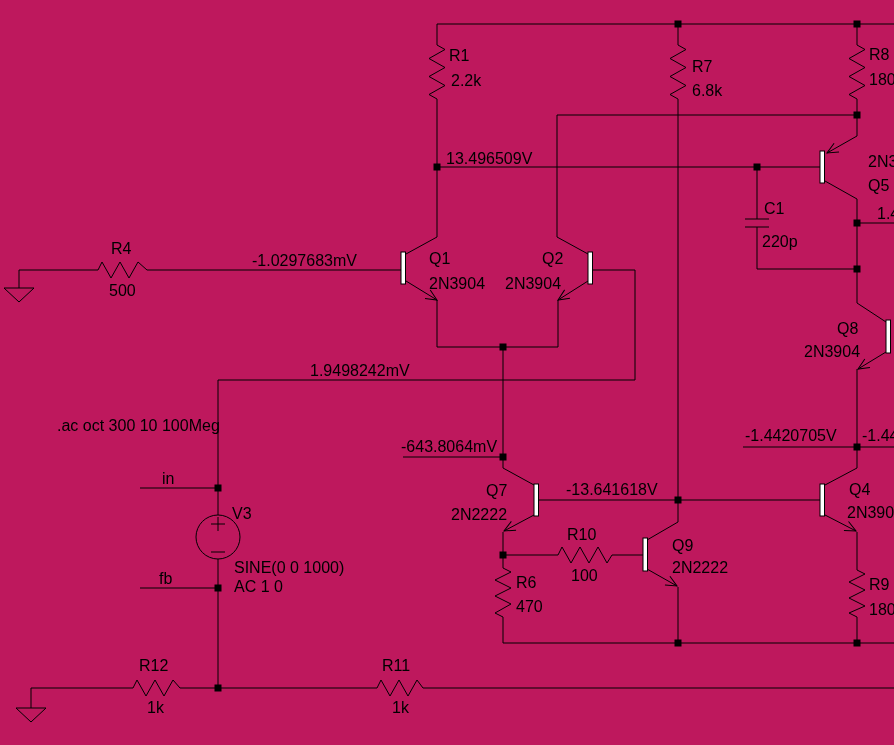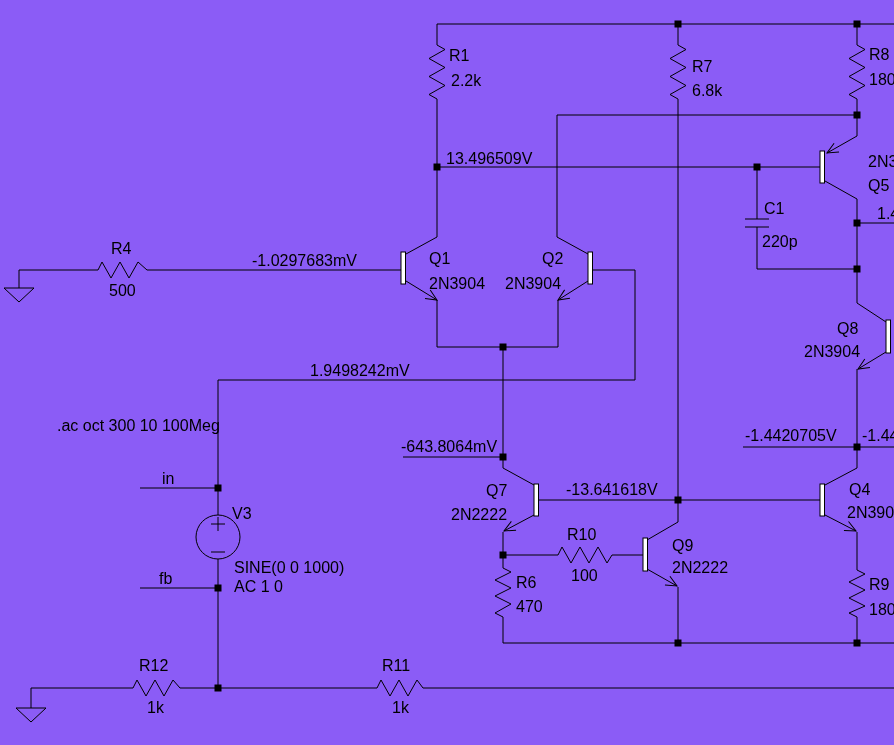--- a/index.html
+++ b/index.html
@@ -1,16 +1,16 @@
 <!DOCTYPE html>
 <html><head>
 <meta charset="utf-8">
 <style>
   html,body{margin:0;padding:0;background:#ffffff;}
-  #stage{position:relative;width:894px;height:745px;background:#8b5cf6;overflow:hidden;}
+  #stage{position:relative;width:894px;height:745px;background:#be185d;overflow:hidden;}
   svg{display:block;}
   svg text{font-family:"Liberation Sans",sans-serif;font-size:16px;fill:#000;}
   .wire{stroke:#000;stroke-width:1;fill:none;}
   .sym{stroke:#000;stroke-width:1;fill:none;}
   .bar{stroke:#000;stroke-width:1;fill:#fff;}
   .dot{fill:#000;stroke:none;}
 </style>
 </head>
 <body>
 

